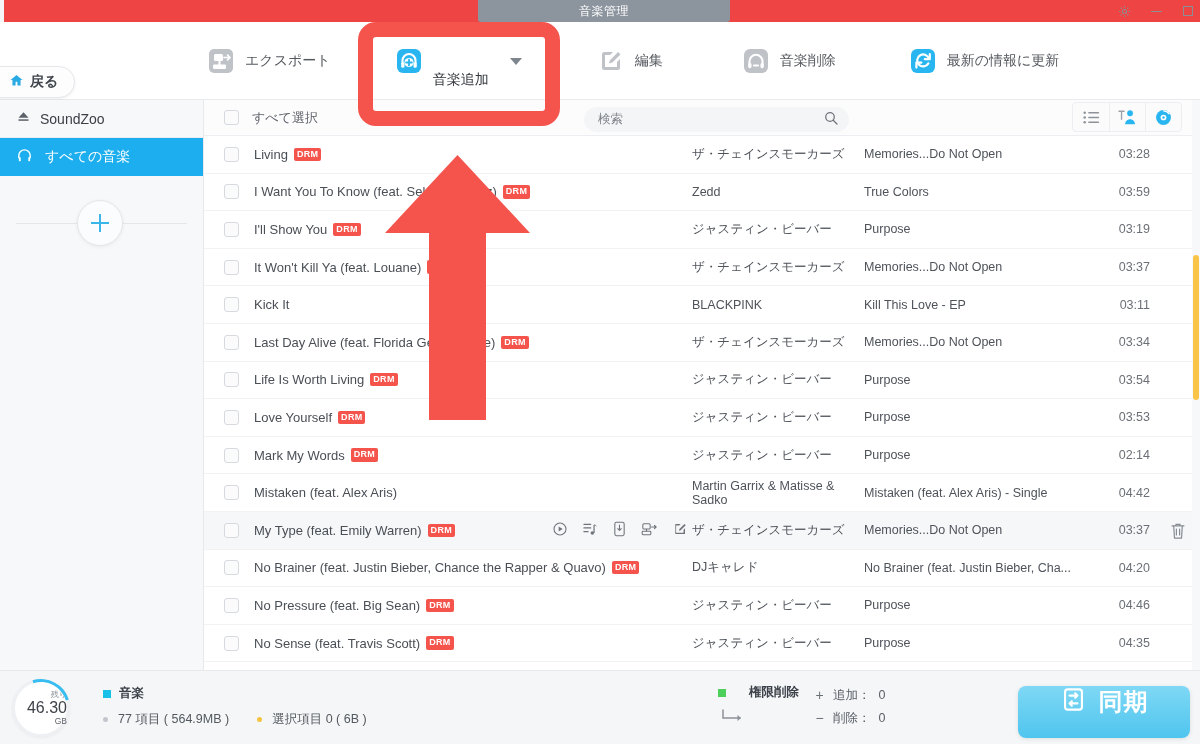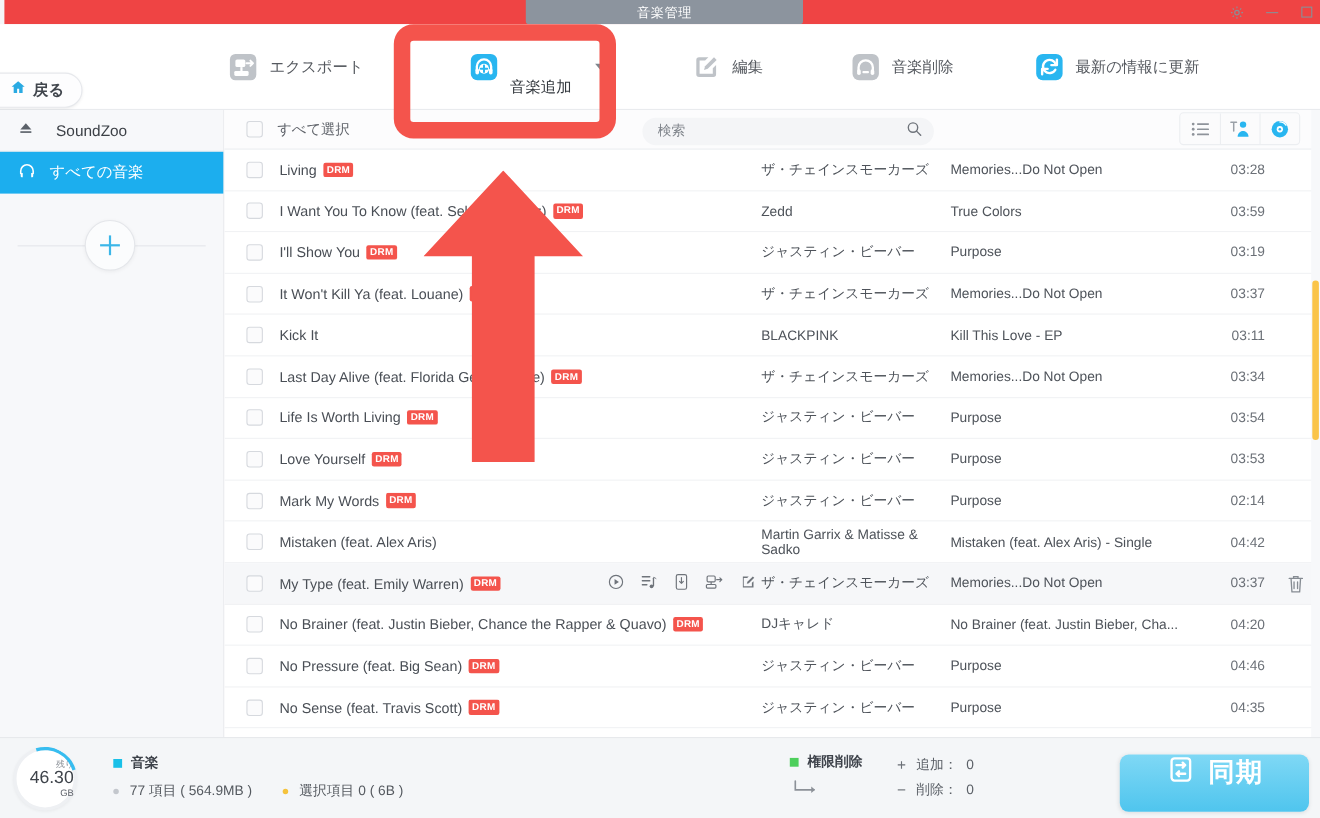--- a/index.html
+++ b/index.html
@@ -68,33 +68,33 @@
   .tb-item.active .lbl { color: #33383e; margin-top: 37px; }
   .tb-ico { width: 30px; height: 30px; flex: 0 0 30px; }
   .caret {
     width: 0; height: 0; margin-left: 12px;
     border-left: 6px solid transparent;
     border-right: 6px solid transparent;
     border-top: 7px solid #7e858d;
   }
 
   
-  #tb-export { margin-right: 82px; }
+  #tb-export { margin-right: 51px; }
   #tb-add    { margin-right: 62px; }
   #tb-edit   { margin-right: 66px; }
   #tb-del    { margin-right: 60px; }
 
   
   .sidebar {
     position: absolute; left: 0; top: 100px; width: 204px; height: 570px;
     background: #f7f8fa;
     border-right: 1px solid #e7e9ec;
   }
   .sb-head {
-    height: 38px; display: flex; align-items: center; gap: 20px;
+    height: 38px; display: flex; align-items: center; gap: 9px;
     padding-left: 16px;
     border-bottom: 1px solid #e9ebee;
   }
   .sb-head .lbl { font-size: 14px; color: #3c4046; font-weight: 500; }
   .sb-item {
     height: 38px; display: flex; align-items: center; gap: 12px;
     padding-left: 16px;
     font-size: 14px; color: #42474d;
   }
   .sb-item.sel { background: #1caeee; color: #ffffff; }
@@ -222,21 +222,21 @@
 
   .stats { position: absolute; left: 103px; top: 14px; }
   .stat-title { display: flex; align-items: center; gap: 8px; font-size: 12.5px; color: #3d424a; font-weight: 600;}
   .sq { width: 8px; height: 8px; background: #19c0e8; display: inline-block; }
   .sq.green { background: #4dcf5c; }
   .stat-line { margin-top: 9px; display: flex; align-items: center; gap: 10px; font-size: 12.5px; color: #54595f; }
   .dot { width: 5px; height: 5px; border-radius: 50%; background: #c3c7cd; display:inline-block; }
   .dot.yellow { background: #f5c33d; }
 
   .rights { position: absolute; left: 718px; top: 13px; }
-  .rights .r1 { display:flex; align-items:center; gap:8px; font-size: 12.5px; color:#3d424a; font-weight:600; }
+  .rights .r1 { display:flex; align-items:center; gap:23px; font-size: 12.5px; color:#3d424a; font-weight:600; }
   .rights .r2 { margin-top: 8px; padding-left: 3px; }
 
   .counters { position: absolute; left: 814px; top: 14px; font-size: 12.5px; color: #5b6067; }
   .counters .cl { display: flex; align-items: center; gap: 8px; height: 20px; }
   .counters .cl + .cl { margin-top: 3px; }
   .pm { width: 11px; text-align: center; color:#6b7077; font-size: 14px; line-height: 1; }
 
   .syncbtn {
     position: absolute; right: 10px; bottom: 6px;
     width: 172px; height: 52px;

